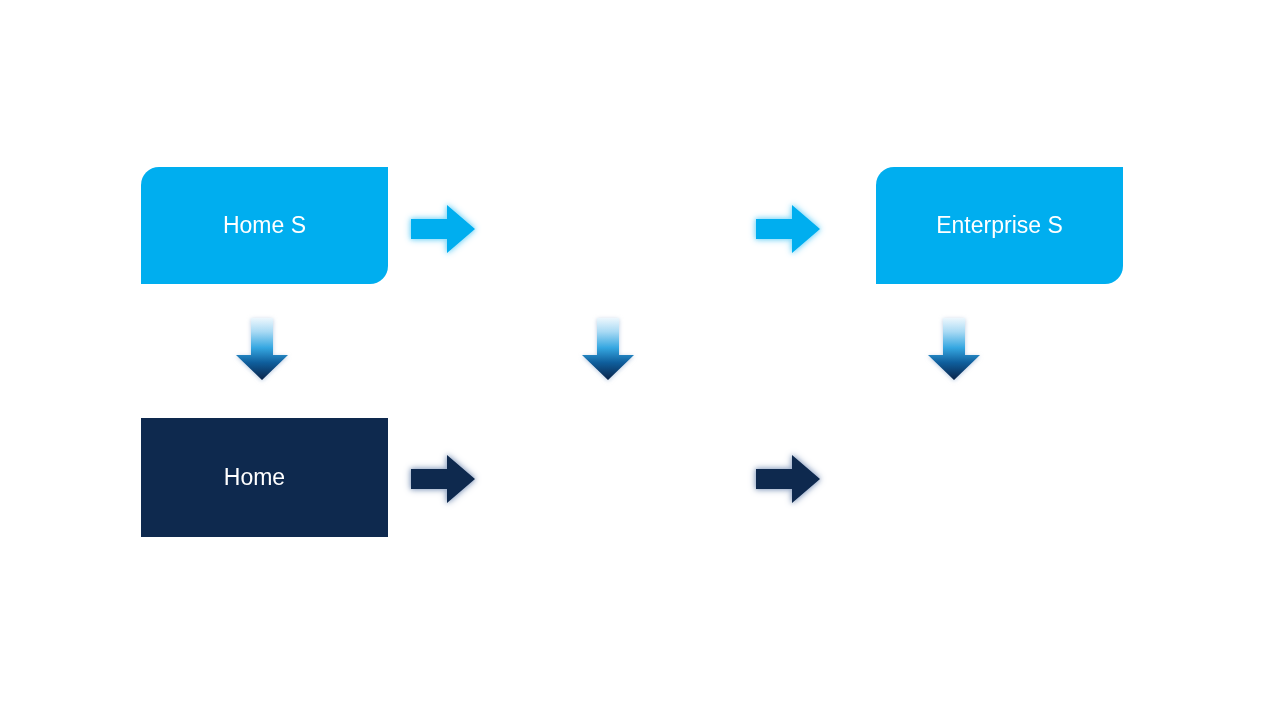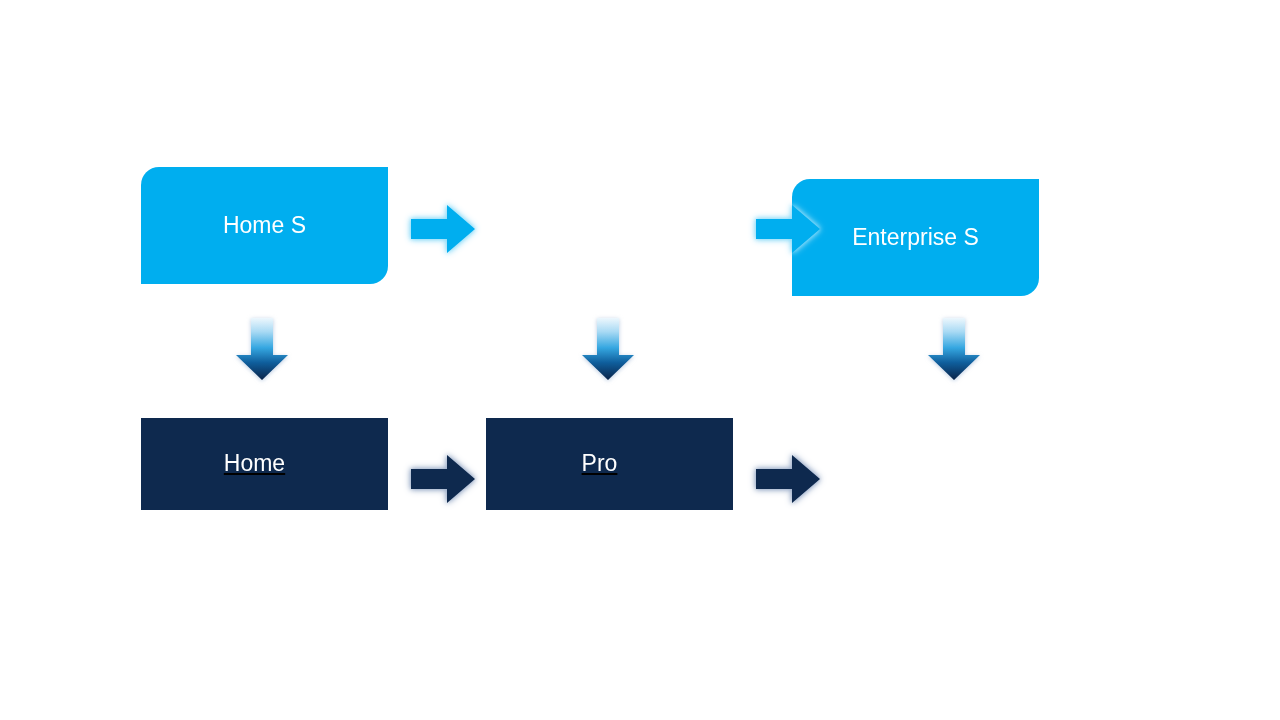--- a/index.html
+++ b/index.html
@@ -30,31 +30,30 @@
     white-space: nowrap;
   }
   .node.top {
     top: 167px;
     height: 117px;
     background: var(--light-blue, #00AEEF);
     border-radius: 18px 0 18px 0;
   }
   .node.bottom {
     top: 418px;
-    height: 92px;
+    height: 119px;
     background: var(--dark-navy, #0E294E);
     border-radius: 0;
-    text-decoration: underline;
   }
   .node.bottom .label {
     padding-right: 20px; 
   }
   .node.col1 { left: 141px; }
   .node.col2 { left: 486px; }
-  .node.col3 { left: 792px; margin-top: 12px; }
+  .node.col3 { left: 876px; }
 
   .arrow-right {
     position: absolute;
     width: 64px;
     height: 48px;
   }
   .arrow-right.rowtop { top: 205px; }
   .arrow-right.rowbottom { top: 455px; }
   .arrow-right.gap1 { left: 411px; }
   .arrow-right.gap2 { left: 756px; }
@@ -130,23 +129,20 @@
   </div>
   <div class="arrow-down col3">
     <svg viewBox="0 0 52 62">
       <polygon points="15,0 37,0 37,37 52,37 26,62 0,37 15,37" fill="url(#downGrad)"></polygon>
     </svg>
   </div>
 
   <div class="node bottom col1">
     <span class="label">Home</span>
   </div>
-  <div class="node bottom col2">
-    <span class="label">Pro</span>
-  </div>
 
   <div class="arrow-right dark rowbottom gap1">
     <svg viewBox="0 0 64 48">
       <polygon points="0,14 36,14 36,0 64,24 36,48 36,34 0,34" fill="#0E294E"></polygon>
     </svg>
   </div>
   <div class="arrow-right dark rowbottom gap2">
     <svg viewBox="0 0 64 48">
       <polygon points="0,14 36,14 36,0 64,24 36,48 36,34 0,34" fill="#0E294E"></polygon>
     </svg>

